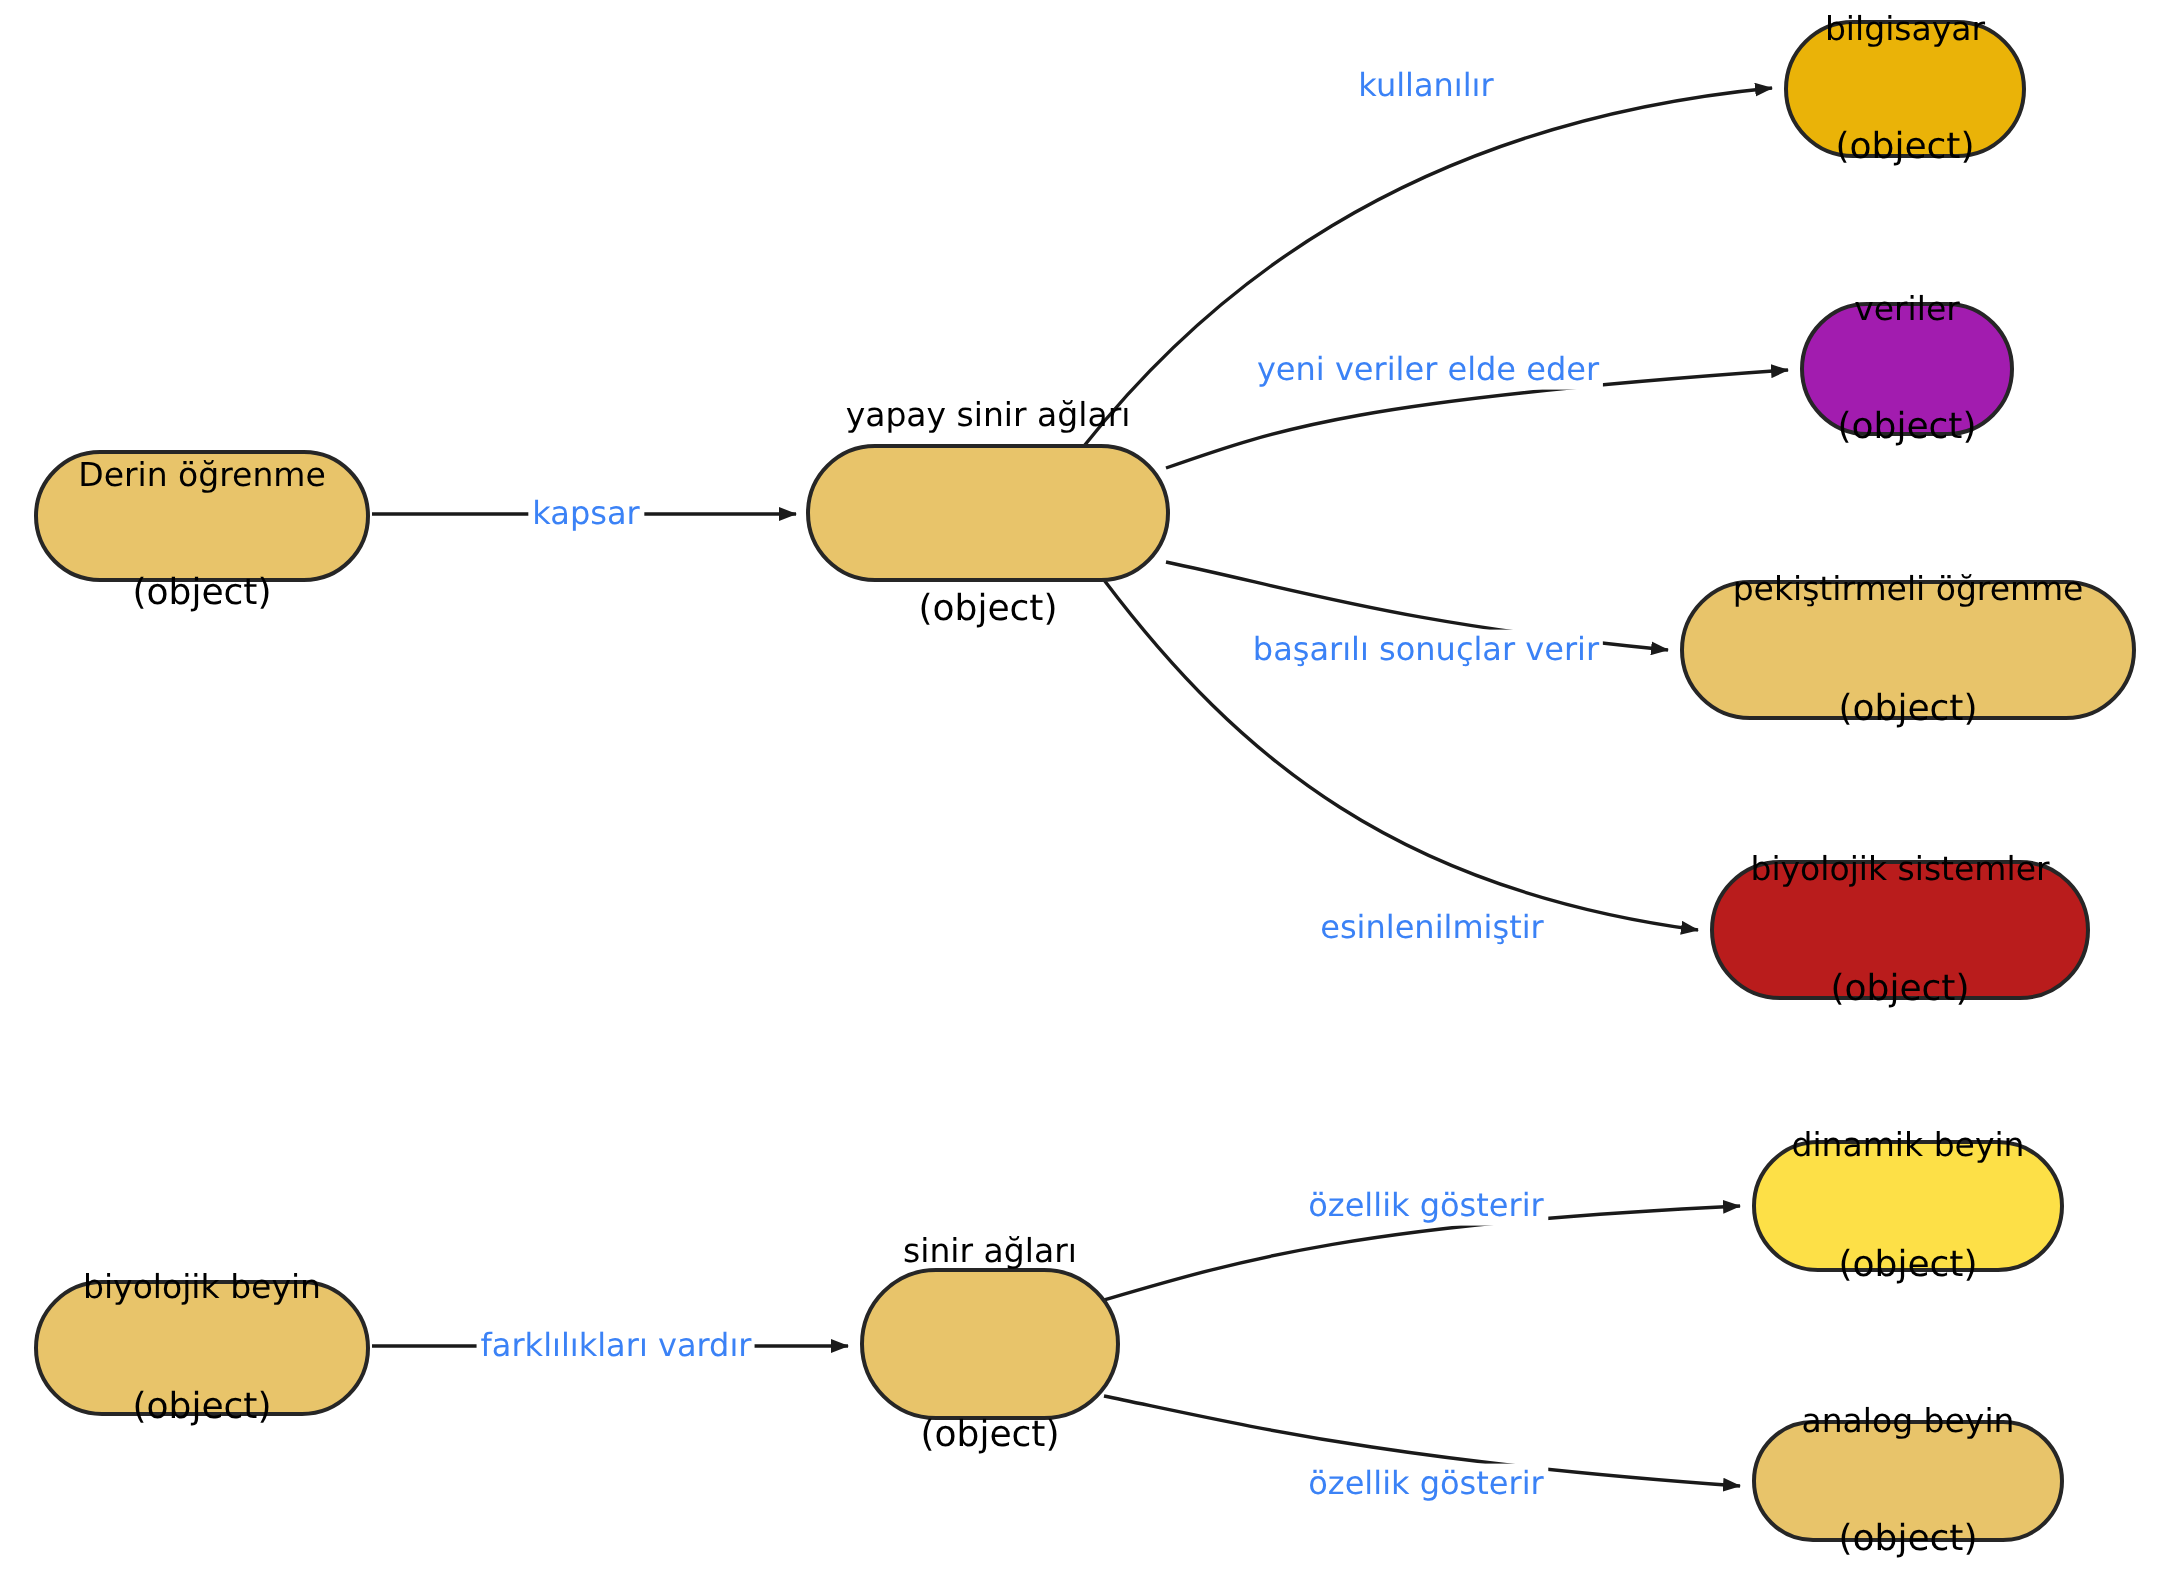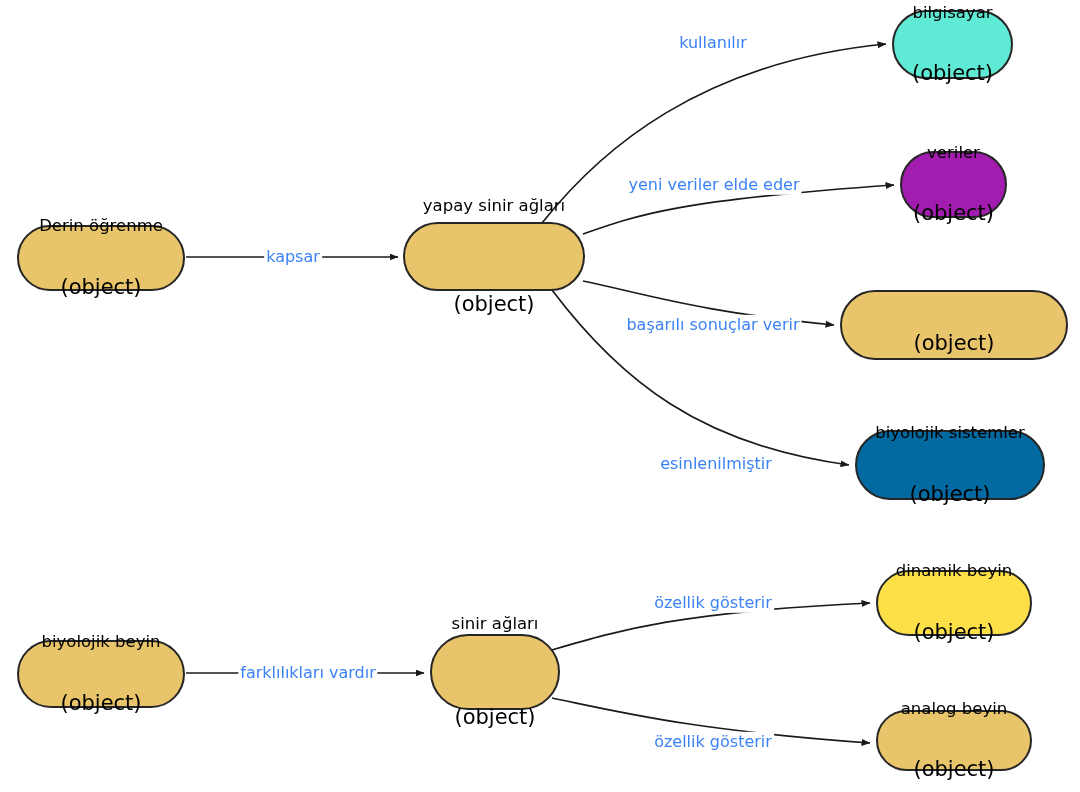--- a/index.html
+++ b/index.html
@@ -36,21 +36,21 @@
     color: #000000;
     line-height: 1.30;
     z-index: 3;
     padding: 0 8px;
   }
   .node .nlabel {
     font-size: 16.5px;
     white-space: nowrap;
   }
   .node .ntype {
-    font-size: 21px;
+    font-size: 18px;
     white-space: nowrap;
     margin-top: 37px;
   }
   .edge-label {
     position: absolute;
     z-index: 4;
     background: #ffffff;
     color: #3b82f6;
     font-size: 16px;
     white-space: nowrap;
@@ -76,40 +76,41 @@
         <path d="M 583,234 C 640,214 680,200 894,185" fill="none" stroke="#1a1a1a" stroke-width="1.7" marker-end="url(#arrowhead)"></path>
         <path d="M 583,281 C 650,295 700,312 834,325" fill="none" stroke="#1a1a1a" stroke-width="1.7" marker-end="url(#arrowhead)"></path>
         <path d="M 552,290 C 620,380 700,445 849,465" fill="none" stroke="#1a1a1a" stroke-width="1.7" marker-end="url(#arrowhead)"></path>
         <path d="M 186,673 L 424,673" fill="none" stroke="#1a1a1a" stroke-width="1.7" marker-end="url(#arrowhead)"></path>
         <path d="M 552,650 C 620,630 680,612 870,603" fill="none" stroke="#1a1a1a" stroke-width="1.7" marker-end="url(#arrowhead)"></path>
         <path d="M 552,698 C 620,712 690,730 870,743" fill="none" stroke="#1a1a1a" stroke-width="1.7" marker-end="url(#arrowhead)"></path>
       </g>
   </svg>
 
   <div id="nodes-group">
-      <div class="node" style="left: 17px; top: 225px; width: 168px; height: 66px; background: rgb(232, 196, 106); border-color: rgb(38, 38, 38);">
+      <div class="node" style="left: 17px; top: 225px; width: 168px; height: 66px; background: rgb(232, 196, 106); border-color: rgb(38, 38, 38); justify-content: space-between;">
         <span class="nlabel">Derin öğrenme</span>
         <span class="ntype">(object)</span>
       </div>
       <div class="node" style="left: 403px; top: 222px; width: 182px; height: 69px; background: rgb(232, 196, 106); border-color: rgb(38, 38, 38); gap: 37px;">
         <span class="nlabel">yapay sinir ağları</span>
         <span class="ntype">(object)</span>
       </div>
-      <div class="node" style="left: 892px; top: 10px; width: 121px; height: 69px; background: #5eead4; border-color: rgb(38, 38, 38);">
+      <div class="node" style="left: 892px; top: 10px; width: 121px; height: 69px; background: #eab308; border-color: rgb(38, 38, 38);">
         <span class="nlabel">bilgisayar</span>
         <span class="ntype">(object)</span>
       </div>
       <div class="node" style="left: 900px; top: 151px; width: 107px; height: 67px; background: #a21caf; border-color: rgb(38, 38, 38);">
         <span class="nlabel">veriler</span>
         <span class="ntype">(object)</span>
       </div>
       <div class="node" style="left: 840px; top: 290px; width: 228px; height: 70px; background: rgb(232, 196, 106); border-color: rgb(38, 38, 38);">
+        <span class="nlabel">pekiştirmeli öğrenme</span>
         <span class="ntype">(object)</span>
       </div>
-      <div class="node" style="left: 855px; top: 430px; width: 190px; height: 70px; background: #0369a1; border-color: rgb(38, 38, 38);">
+      <div class="node" style="left: 855px; top: 430px; width: 190px; height: 70px; background: #b91c1c; border-color: rgb(38, 38, 38);">
         <span class="nlabel">biyolojik sistemler</span>
         <span class="ntype">(object)</span>
       </div>
       <div class="node" style="left: 17px; top: 640px; width: 168px; height: 68px; background: rgb(232, 196, 106); border-color: rgb(38, 38, 38);">
         <span class="nlabel">biyolojik beyin</span>
         <span class="ntype">(object)</span>
       </div>
       <div class="node" style="left: 430px; top: 634px; width: 130px; height: 76px; background: rgb(232, 196, 106); border-color: rgb(38, 38, 38); gap: 32px;">
         <span class="nlabel">sinir ağları</span>
         <span class="ntype">(object)</span>

